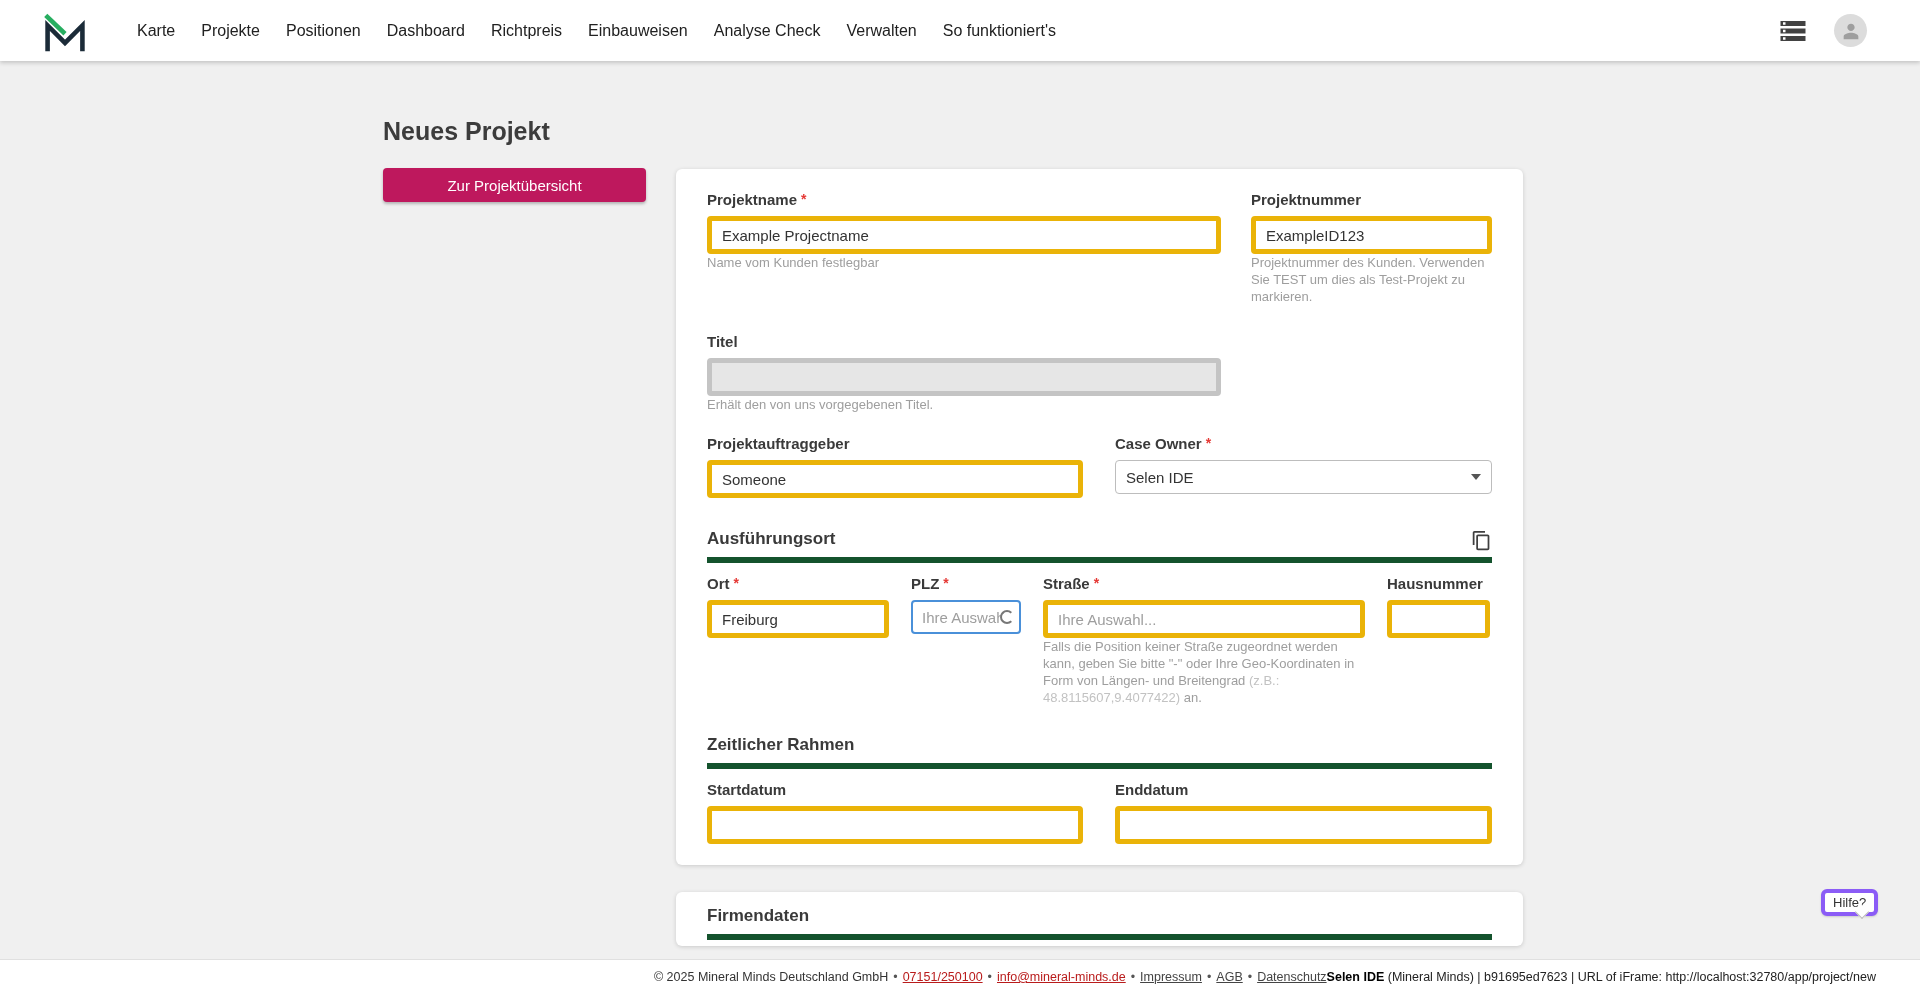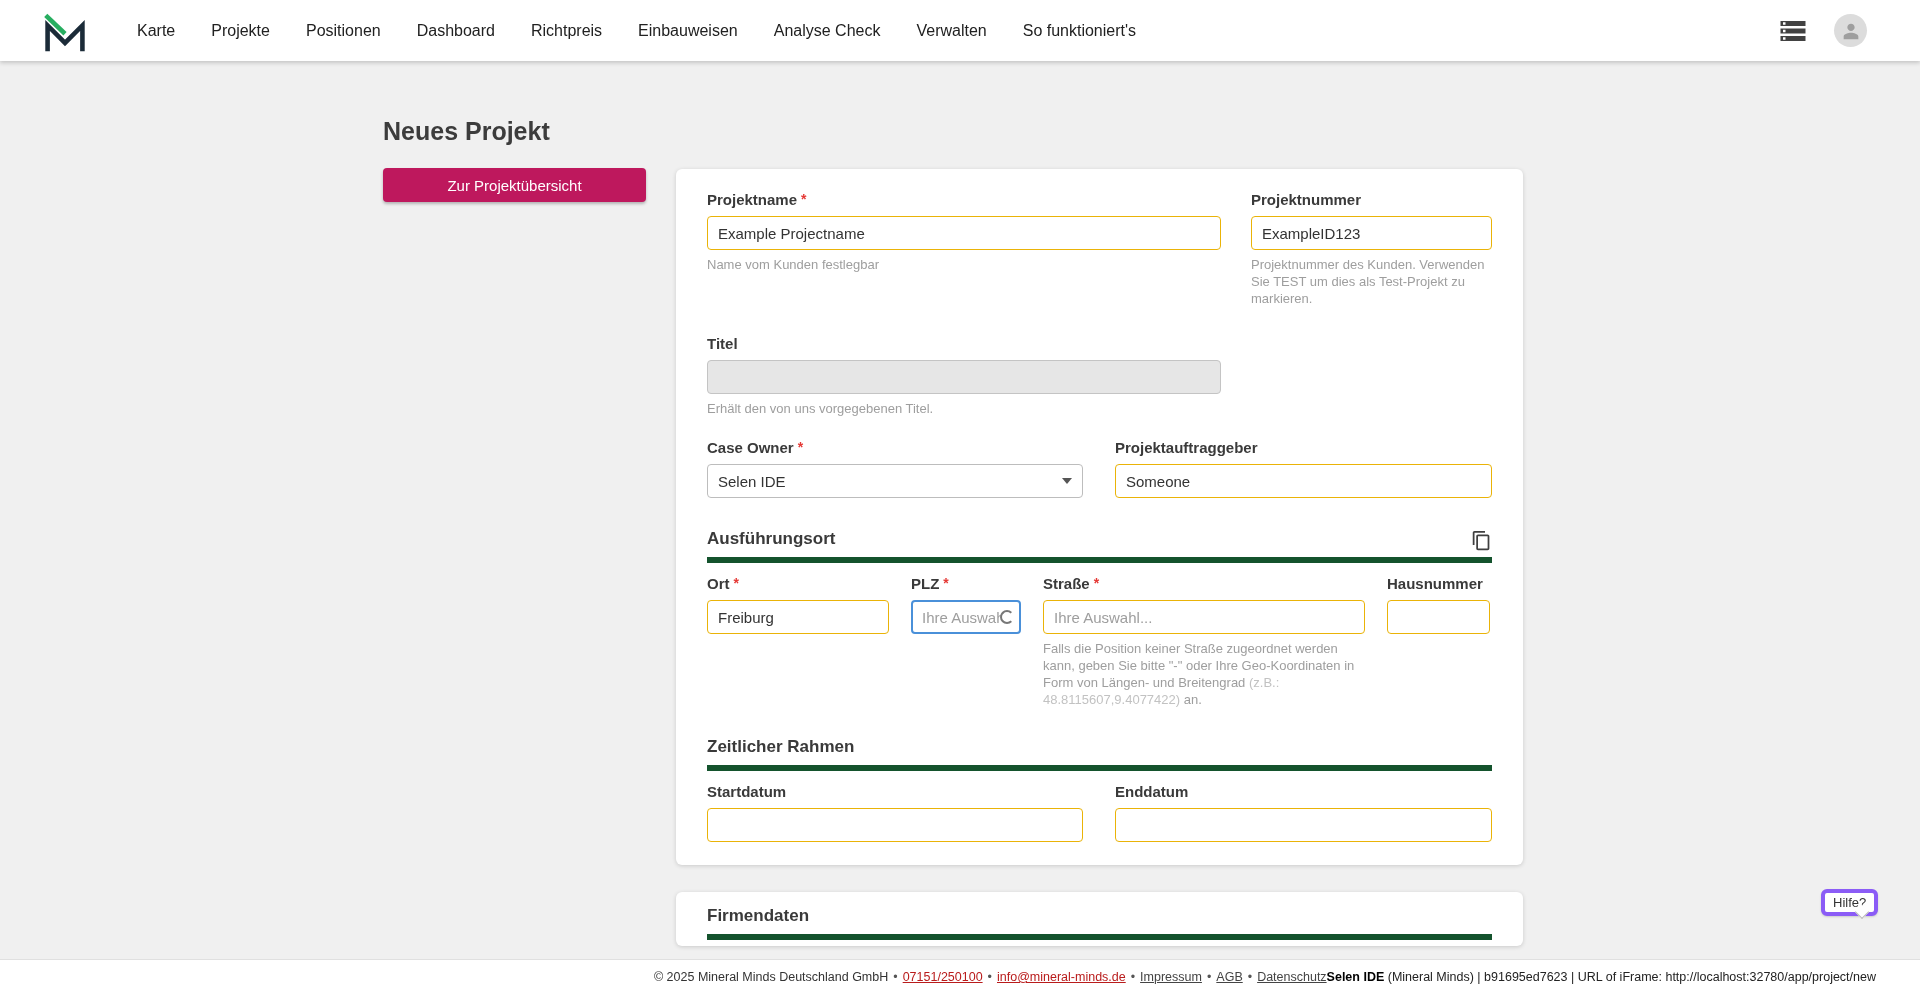--- a/index.html
+++ b/index.html
@@ -2,21 +2,21 @@
 <html><head>
 <meta charset="utf-8">
 <style>
   *{box-sizing:border-box;margin:0;padding:0}
   html,body{width:1920px;height:994px;font-family:"Liberation Sans",sans-serif;background:#f0f0f0;overflow:hidden;position:relative}
   a{text-decoration:none;color:inherit;cursor:pointer}
 
   
   .navbar{position:absolute;top:0;left:0;width:1920px;height:61px;background:#fff;box-shadow:0 2px 4px rgba(0,0,0,.18);display:flex;align-items:center;z-index:20}
   .logo{margin-left:43px;width:44px;height:44px;display:flex;align-items:center;justify-content:center}
-  .nav-items{display:flex;margin-left:50px;gap:36px;align-items:flex-start}
+  .nav-items{display:flex;margin-left:50px;gap:26px;align-items:flex-start}
   .nav-item{font-size:16px;color:#212121;font-weight:500;cursor:pointer;white-space:nowrap}
   .nav-right{margin-left:auto;margin-right:53px;display:flex;align-items:center;gap:26px}
   .nav-icon{display:flex;align-items:center;cursor:pointer}
   .avatar{width:33px;height:33px;border-radius:50%;background:#dcdcdc;display:flex;align-items:center;justify-content:center;cursor:pointer;overflow:hidden}
 
   
   .page-title{position:absolute;left:383px;top:117px;font-size:25px;font-weight:700;color:#3c3c3c}
   .btn-overview{position:absolute;left:383px;top:168px;width:263px;height:34px;background:#be185d;color:#fff;border:none;border-radius:4px;font-size:15px;font-family:"Liberation Sans",sans-serif;box-shadow:0 2px 3px rgba(0,0,0,.25);cursor:pointer}
 
   
@@ -27,24 +27,24 @@
   
   .row{display:grid;column-gap:30px;align-items:start}
   .row1{grid-template-columns:514px 241px;margin-bottom:28px}
   .row2{grid-template-columns:514px 241px;margin-bottom:22px}
   .row3{grid-template-columns:376px 377px;column-gap:32px;margin-bottom:30px}
   .row-ort{grid-template-columns:182px 110px 322px 103px;column-gap:22px;margin-bottom:28px}
   .row-dates{grid-template-columns:376px 377px;column-gap:32px}
 
   .f-label{display:block;font-size:15px;line-height:18px;font-weight:700;color:#3a3a3a;margin-bottom:7px;white-space:nowrap}
   .req{color:#e53935;margin-left:4px;font-size:14px;position:relative;top:-1px}
-  .f-input{display:block;width:100%;height:34px;border:1px solid #eab308;border-radius:4px;padding:0 10px;font-size:15px;color:#333;background:#fff;font-family:"Liberation Sans",sans-serif;outline:none}
+  .f-input{display:block;width:100%;height:34px;border:5px solid #eab308;border-radius:4px;padding:14px 10px;font-size:15px;color:#333;background:#fff;font-family:"Liberation Sans",sans-serif;outline:none}
   .f-input::placeholder{color:#9e9e9e;text-overflow:ellipsis}
   .f-input:disabled,.f-input.disabled{background:#e6e6e6;border-color:#c4c4c4}
-  .f-helper{font-size:13px;line-height:17px;color:#9e9e9e;margin-top:6px}
+  .f-helper{font-size:13px;line-height:17px;color:#9e9e9e;margin-top:0}
   .helper-light{color:#c2c2c2}
 
   .input-wrap{position:relative}
   .f-input.focused{border:2px solid #4a90d9;padding:0 18px 0 9px}
   .spinner{position:absolute;right:7px;top:50%;margin-top:-7px;width:14px;height:14px;border:2px solid #777;border-right-color:transparent;border-radius:50%;animation:spin 1s linear infinite}
   @keyframes spin{to{transform:rotate(360deg)}}
 
   .f-select{width:100%;height:34px;border:1px solid #bdbdbd;border-radius:4px;padding:0 10px;display:flex;align-items:center;justify-content:space-between;background:#fff;cursor:pointer}
   .select-value{font-size:15px;color:#333}
   .caret{width:0;height:0;border-left:5px solid transparent;border-right:5px solid transparent;border-top:6px solid #555}
@@ -122,29 +122,29 @@
   <div class="row row2">
     <div class="field">
       <label class="f-label"><span>Titel</span></label>
       <input class="f-input disabled" type="text" disabled="" value="" style="">
       <div class="f-helper">Erhält den von uns vorgegebenen Titel.</div>
     </div>
   </div>
 
   <div class="row row3">
     <div class="field">
+      <label class="f-label"><span>Projektauftraggeber</span></label>
+      <input class="f-input" type="text" value="Someone" style="">
+    </div>
+    <div class="field">
       <label class="f-label"><span>Case Owner</span><span class="req">*</span></label>
       <div class="f-select">
         <span class="select-value">Selen IDE</span>
         <span class="caret"></span>
       </div>
-    </div>
-    <div class="field">
-      <label class="f-label"><span>Projektauftraggeber</span></label>
-      <input class="f-input" type="text" value="Someone" style="">
     </div>
   </div>
 
   <div class="section-head">
     <span class="section-title">Ausführungsort</span>
     <span class="copy-icon">
       <svg viewBox="0 0 24 24" width="21" height="21">
           <path fill="#3f3f3f" d="M16 1H4c-1.1 0-2 .9-2 2v14h2V3h12V1zm3 4H8c-1.1 0-2 .9-2 2v14c0 1.1.9 2 2 2h11c1.1 0 2-.9 2-2V7c0-1.1-.9-2-2-2zm0 16H8V7h11v14z"></path>
         </svg>
     </span>

